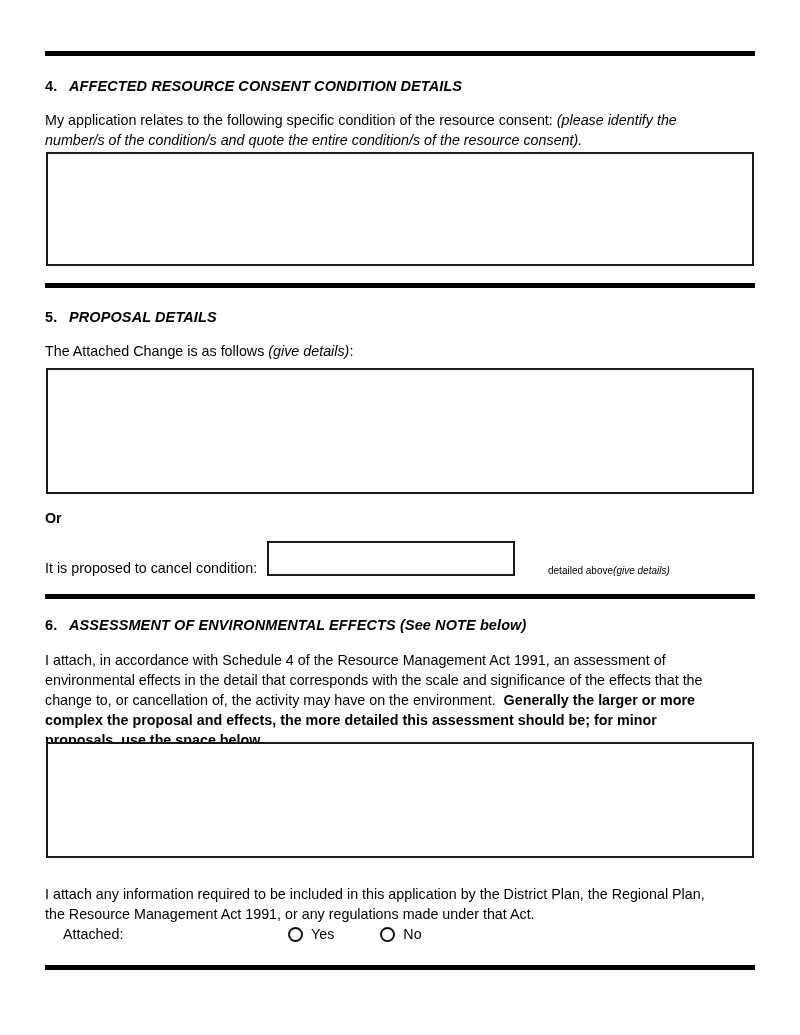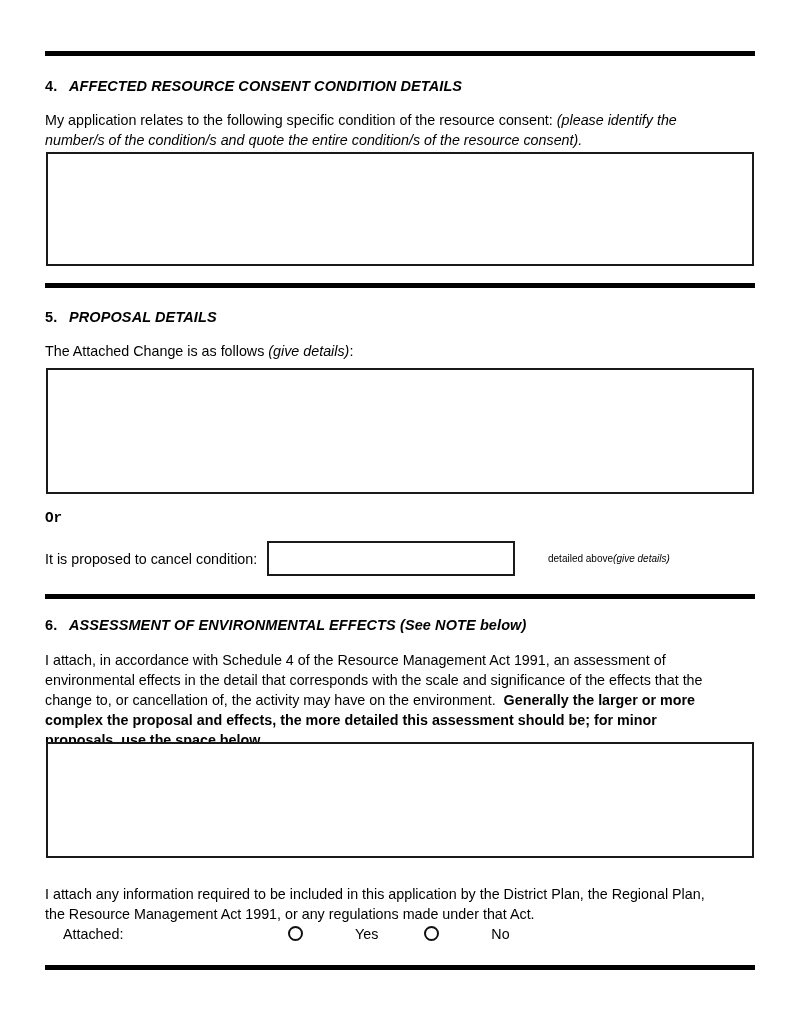--- a/index.html
+++ b/index.html
@@ -76,26 +76,25 @@
     background: #ffffff;
     box-sizing: border-box;
     width: 248px;
     height: 35px;
   }
 
   
   .or-label {
     font-size: 14.3px;
     font-weight: bold;
-    font-family: Liberation Mono, monospace;
   }
 
   .cancel-row {
     display: flex;
-    align-items: center;
+    align-items: flex-end;
   }
   .cancel-label {
     font-size: 14.3px;
     width: 222px;
     flex: 0 0 222px;
   }
   .cancel-after {
     font-size: 10px;
     margin-left: 33px;
     white-space: nowrap;
@@ -110,23 +109,22 @@
   .attached-label {
     width: 225px;
     flex: 0 0 225px;
   }
   .radio-group {
     display: flex;
     align-items: center;
   }
   .radio-opt {
     display: flex;
-    align-items: flex-start;
+    align-items: center;
     margin-right: 46px;
-    gap: 44px;
   }
   .radio-circle {
     width: 15px;
     height: 15px;
     border: 2px solid #111111;
     border-radius: 50%;
     box-sizing: border-box;
     display: inline-block;
     margin-right: 8px;
   }

